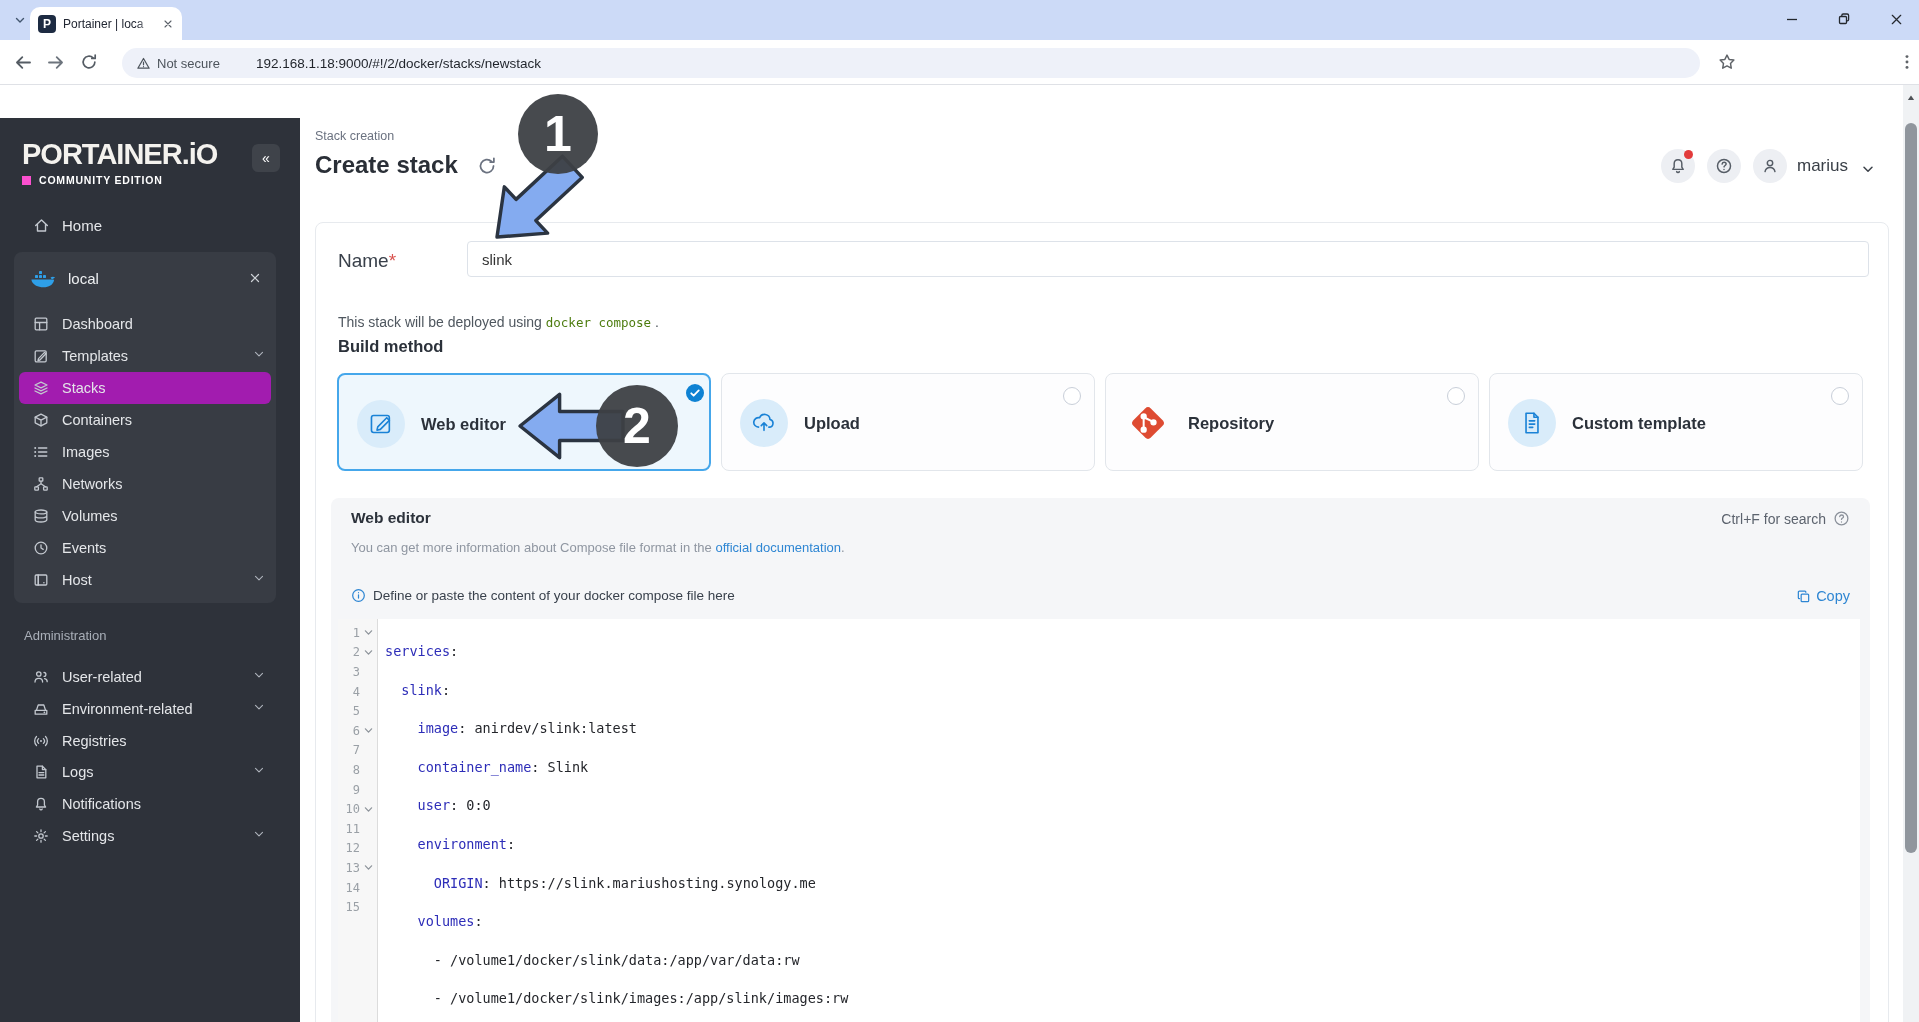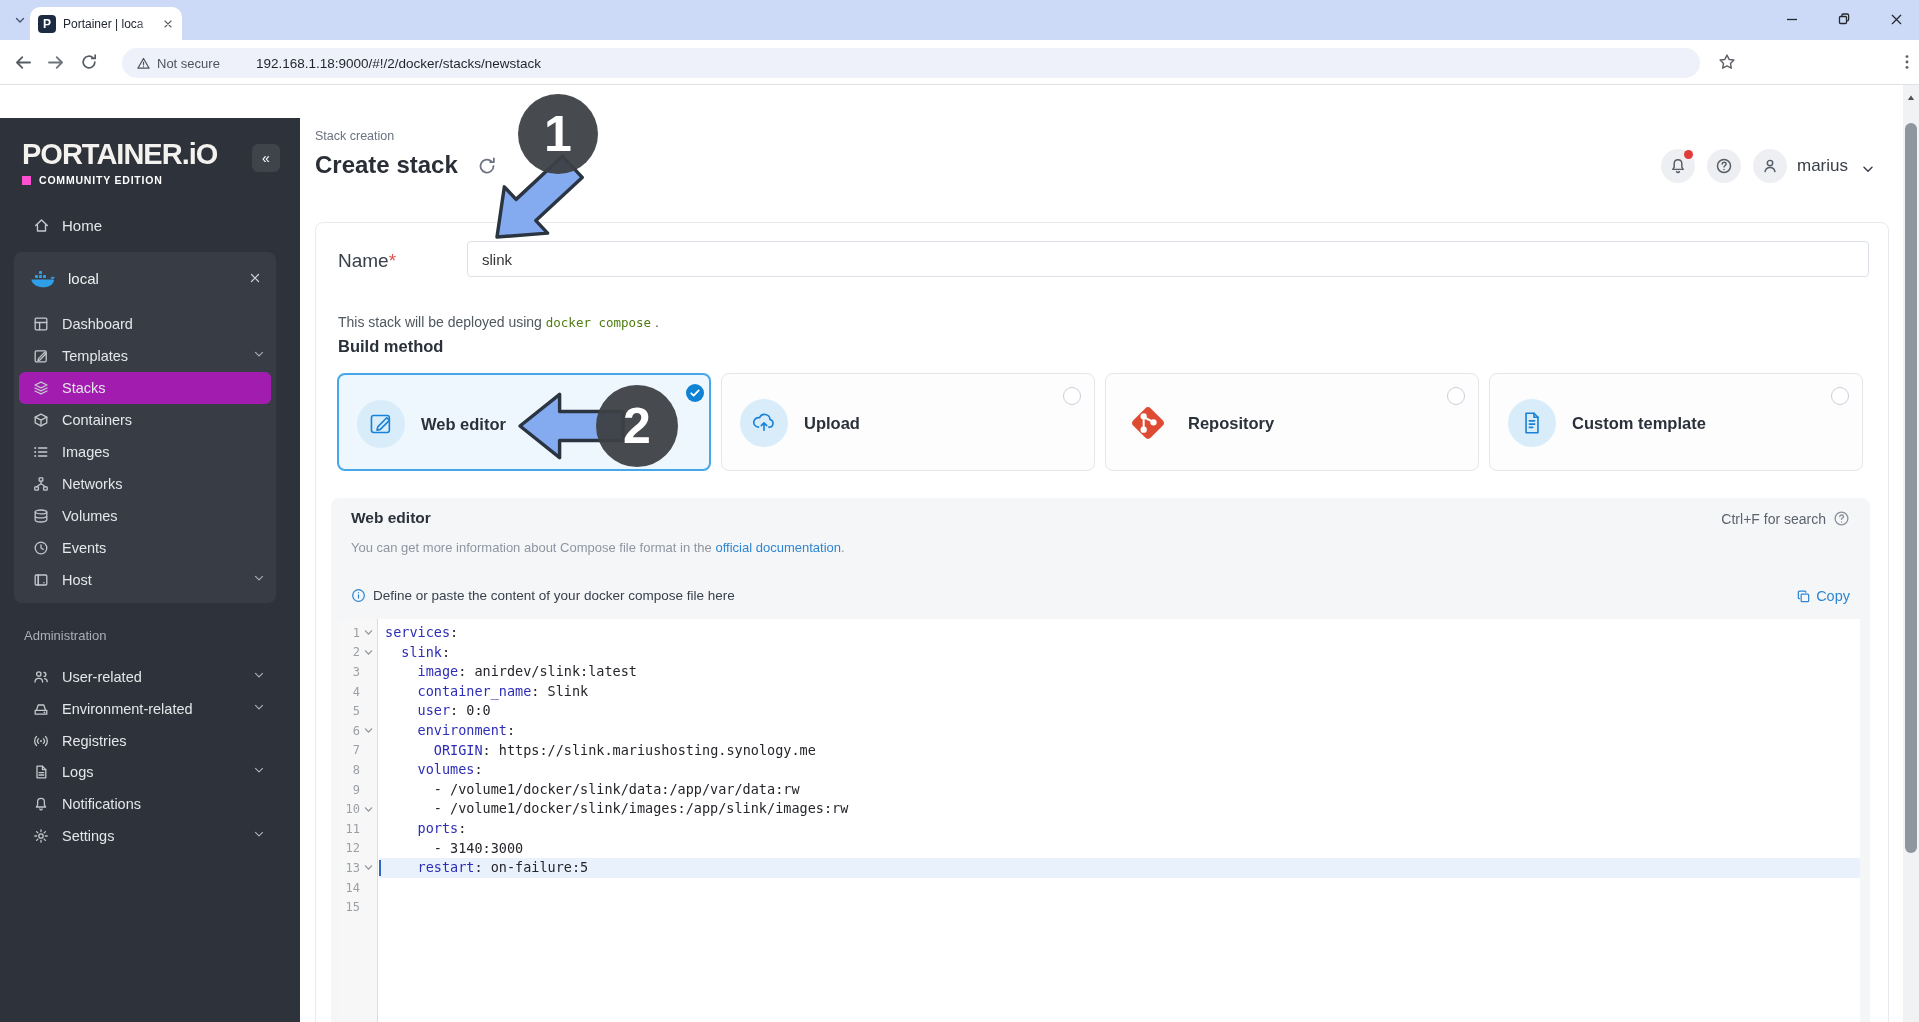--- a/index.html
+++ b/index.html
@@ -113,21 +113,21 @@
     color:#2e86d3; font-size:14.5px; cursor:pointer; }
 
   .cm { position:absolute; left:7px; top:121px; width:1522px; height:660px; background:#fff; }
   .cm-gutter { position:absolute; left:0; top:0; bottom:0; width:40px; background:#f7f7f7; border-right:1px solid #dcdcdc; padding-top:4px; }
   .cm-grow { height:19.6px; display:flex; align-items:center; font-family:"DejaVu Sans Mono", monospace;
     font-size:12px; color:#9aa0a6; }
   .cm-grow .num { width:22px; text-align:right; }
   .cm-grow .fold { width:16px; display:flex; justify-content:center; color:#8e949b; }
   .cm-codecol { position:absolute; left:41px; top:0; right:0; bottom:0; padding-top:4px; }
   .cm-line { position:relative; height:19.6px; line-height:19.6px; white-space:pre;
-    font-family:"DejaVu Sans Mono", monospace; font-size:13.5px; color:#24262b; padding-left:6px; }
+    font-family:"DejaVu Sans Mono", monospace; font-size:13.5px; color:#24262b; padding-left:6px;margin-top:19px; }
   .cm-line.active { background:#e9f2fc; }
   .cm-line.active .caret { position:absolute; left:0; top:2px; bottom:2px; width:2px; background:#3069c4; }
   .tk-key { color:#2d2db8; }
   .tk-comment { color:#e0823c; }
   .tk-p { color:#24262b; }
 
   
   .annot { position:absolute; left:0; top:0; width:1919px; height:1022px; pointer-events:none; z-index:60; }
 </style>
 </head>

